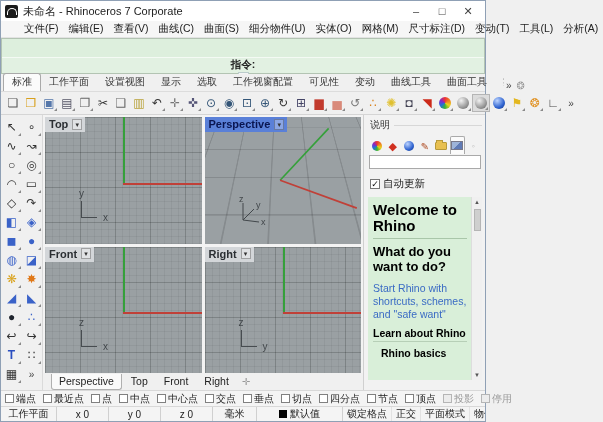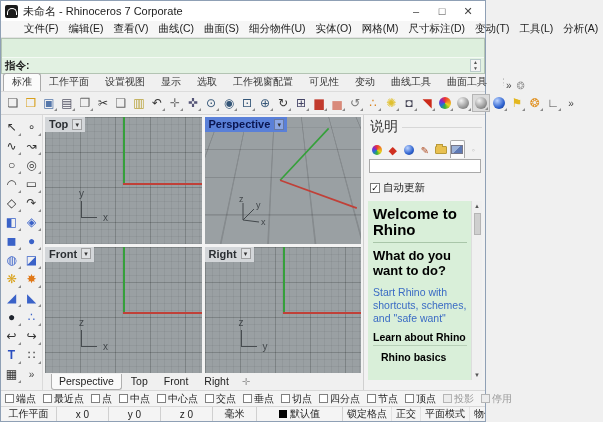--- a/index.html
+++ b/index.html
@@ -15,21 +15,21 @@
   .winbtns { margin-left:auto; display:flex; }
   .winbtns span { width:26px; text-align:center; font-size:11px; color:#444; line-height:18px; }
 
   
   .menubar { height:17px; background:#f6f6f6; border-bottom:1px solid #e3e3e3; display:flex; align-items:center; padding:0 18px; flex:none; }
   .menubar span { padding:0 5px; font-size:10.5px; color:#222; white-space:nowrap; }
 
   
   .cmdarea { flex:none; border:1px solid #b3c4b3; margin:0; background:#ddefdd; }
   .cmdhistory { height:19px; background:#ddefdd; border-bottom:1px solid #f4faf4; }
-  .cmdprompt { height:15px; display:flex; align-items:center; padding:0 3px; background:#e2f1e2; }
+  .cmdprompt { height:15px; display:flex; align-items:center; padding:0 3px; background:#e2f1e2;flex-direction:column; }
   .cmdprompt .plabel { font-weight:bold; color:#222; font-size:10.5px; }
   .cmdinput { flex:1; height:13px; }
   .spinner { width:11px; display:flex; flex-direction:column; border:1px solid #bcc; background:#f4f4f4; height:13px; }
   .spinner i { font-style:normal; font-size:5px; line-height:5.5px; text-align:center; color:#555; }
 
   
   .tabsrow { height:17px; display:flex; align-items:flex-end; padding:0 2px; background:#f0f0f0; flex:none; }
   .ttab { padding:1px 8px 2px 8px; font-size:10px; color:#333; white-space:nowrap; }
   .ttab.active { background:#fbfbfb; border:1px solid #a9a9a9; border-bottom:none; border-radius:3px 3px 0 0; font-weight:normal; }
   .ttab.cut { padding-right:1px; overflow:hidden; max-width:52px; }
@@ -87,21 +87,21 @@
   .paxind text { font-size:9px; fill:#42474b; font-family:"Liberation Sans",sans-serif; }
 
   
   .vptabs { height:17px; flex:none; display:flex; align-items:center; padding:0 8px; gap:2px; background:#f0f0f0; }
   .vtab { padding:0 7px; font-size:10.5px; color:#222; line-height:15px; }
   .vtab.active { background:#fafafa; border:1px solid #b0b0b0; border-top:none; border-radius:0 0 3px 3px; }
   .vadd { color:#9a9a9a; font-size:10px; padding:0 4px; }
 
   
   .helppanel { width:122px; flex:none; background:#f2f2f2; border-left:1px solid #d0d0d0; display:flex; flex-direction:column; padding:2px 3px 10px 4px; }
-  .hp-title { font-size:14px; color:#333; padding:1px 0 2px 2px; display:flex; align-items:center; gap:4px; }
+  .hp-title { font-size:10px; color:#333; padding:1px 0 2px 2px; display:flex; align-items:center; gap:4px; }
   .hp-title::after { content:""; flex:1; height:1px; background:#d7d7d7; }
   .hp-tabs { display:flex; align-items:flex-end; gap:1px; height:20px; padding:0 1px; }
   .hp-tab { width:16px; height:16px; display:flex; align-items:center; justify-content:center; font-size:10px; }
   .hp-tab.active { background:#fbfbfb; border:1px solid #aaa; border-bottom:none; border-radius:2px 2px 0 0; height:18px; }
   .hp-wheel { width:10px; height:10px; border-radius:50%; background:conic-gradient(#e33,#ee8321,#ead31c,#36b336,#2470d8,#8428c9,#e33); }
   .hp-sphere { width:10px; height:10px; border-radius:50%; background:radial-gradient(circle at 35% 30%, #bcd4ff, #2f63d0 60%, #12337e); }
   .hp-folder { width:12px; height:8px; background:#e8c050; border:1px solid #b89a3a; border-radius:1px; position:relative; }
   .hp-folder::before { content:""; position:absolute; top:-3px; left:0; width:5px; height:2px; background:#e8c050; border:1px solid #b89a3a; border-bottom:none; }
   .hp-image { width:12px; height:9px; border:1px solid #778; background:linear-gradient(135deg,#9db3d8 50%,#5f7ab5 50%); }
   .hp-dim { color:#bbb; font-size:9px; }

